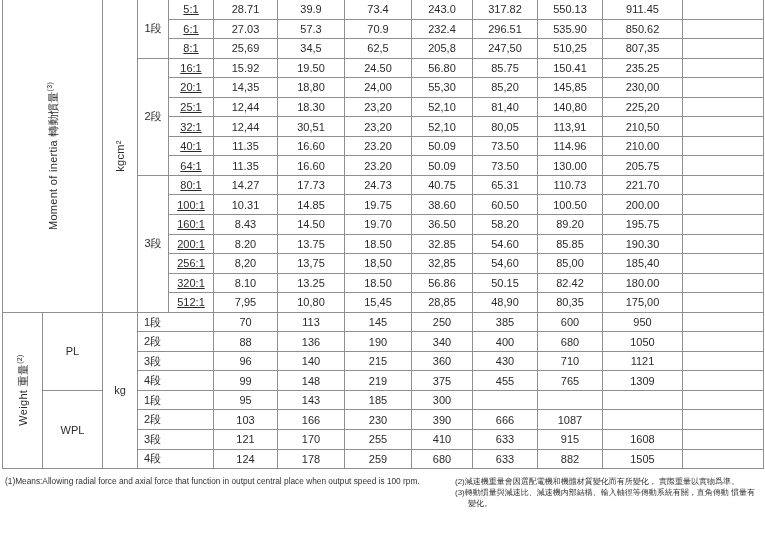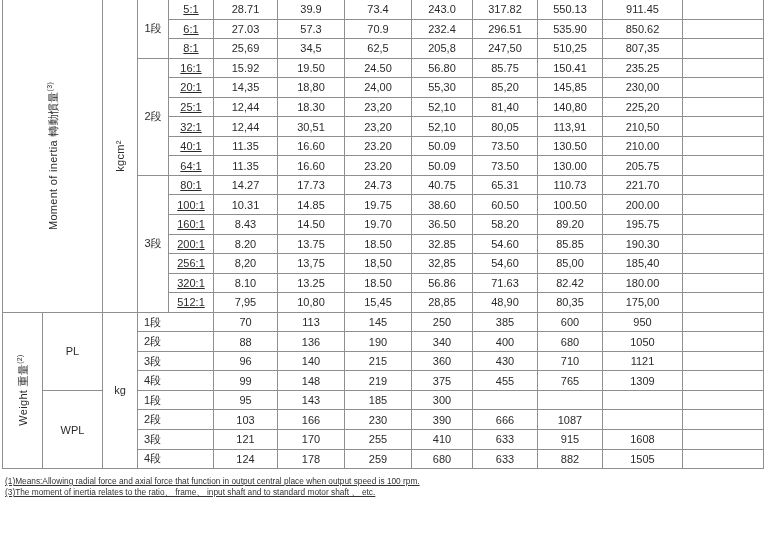--- a/index.html
+++ b/index.html
@@ -29,21 +29,21 @@
   }
   sup { font-size: 7px; vertical-align: super; line-height: 0; }
   td.stage-cell { font-size: 11px; }
   td.weight-stage { text-align: left; padding-left: 6px; }
   td.ratio-cell { font-size: 11px; text-decoration: underline; }
   td.value-cell { font-size: 11px; }
 
   .footnotes { position: absolute; left: 0; top: 476px; width: 765px; }
   .fn-col { position: absolute; top: 0; }
   .fn-en { left: 5px;  width: 448px; font-size: 8.3px; line-height: 11px; color: #333; }
-  .fn-en .fn-line { white-space: nowrap; text-decoration: underline; }
+  .fn-en .fn-line { white-space: nowrap; }
   .fn-zh { left: 455px; width: 306px; font-size: 8px; line-height: 11px; color: #333; }
   .fn-line { padding-left: 13px; text-indent: -13px; }
 </style>
 </head>
 <body>
 
 <div class="page">
 
   <table class="spec-table">
     <colgroup>
@@ -147,21 +147,21 @@
           <td class="value-cell">210,50</td>
           <td class="value-cell"></td>
         </tr>
         <tr>
           <td class="ratio-cell">40:1</td>
           <td class="value-cell">11.35</td>
           <td class="value-cell">16.60</td>
           <td class="value-cell">23.20</td>
           <td class="value-cell">50.09</td>
           <td class="value-cell">73.50</td>
-          <td class="value-cell">130.50</td>
+          <td class="value-cell">114.96</td>
           <td class="value-cell">210.00</td>
           <td class="value-cell"></td>
         </tr>
         <tr>
           <td class="ratio-cell">64:1</td>
           <td class="value-cell">11.35</td>
           <td class="value-cell">16.60</td>
           <td class="value-cell">23.20</td>
           <td class="value-cell">50.09</td>
           <td class="value-cell">73.50</td>
@@ -224,21 +224,21 @@
           <td class="value-cell">85,00</td>
           <td class="value-cell">185,40</td>
           <td class="value-cell"></td>
         </tr>
         <tr>
           <td class="ratio-cell">320:1</td>
           <td class="value-cell">8.10</td>
           <td class="value-cell">13.25</td>
           <td class="value-cell">18.50</td>
           <td class="value-cell">56.86</td>
-          <td class="value-cell">71.63</td>
+          <td class="value-cell">50.15</td>
           <td class="value-cell">82.42</td>
           <td class="value-cell">180.00</td>
           <td class="value-cell"></td>
         </tr>
         <tr>
           <td class="ratio-cell">512:1</td>
           <td class="value-cell">7,95</td>
           <td class="value-cell">10,80</td>
           <td class="value-cell">15,45</td>
           <td class="value-cell">28,85</td>
@@ -340,19 +340,20 @@
           <td class="value-cell">882</td>
           <td class="value-cell">1505</td>
           <td class="value-cell"></td>
         </tr>
       </tbody>
   </table>
 
   <div class="footnotes">
     <div class="fn-col fn-en">
       <div class="fn-line">(1)Means:Allowing radial force and axial force that function in output central place when output speed is 100 rpm.</div>
-      <div class="fn-line">(3)The moment of inertia relates to the ratio、 frame、 input shaft and to standard motor shaft 、 etc.</div>
     </div>
     <div class="fn-col fn-zh">
+      <div class="fn-line">(2)減速機重量會因選配電機和機體材質變化而有所變化， 實際重量以實物爲準。</div>
+      <div class="fn-line">(3)轉動慣量與減速比、減速機内部結構、輸入軸徑等傳動系統有關，直角傳動 慣量有變化。</div>
     </div>
   </div>
 
 </div>
 
 </body></html>

